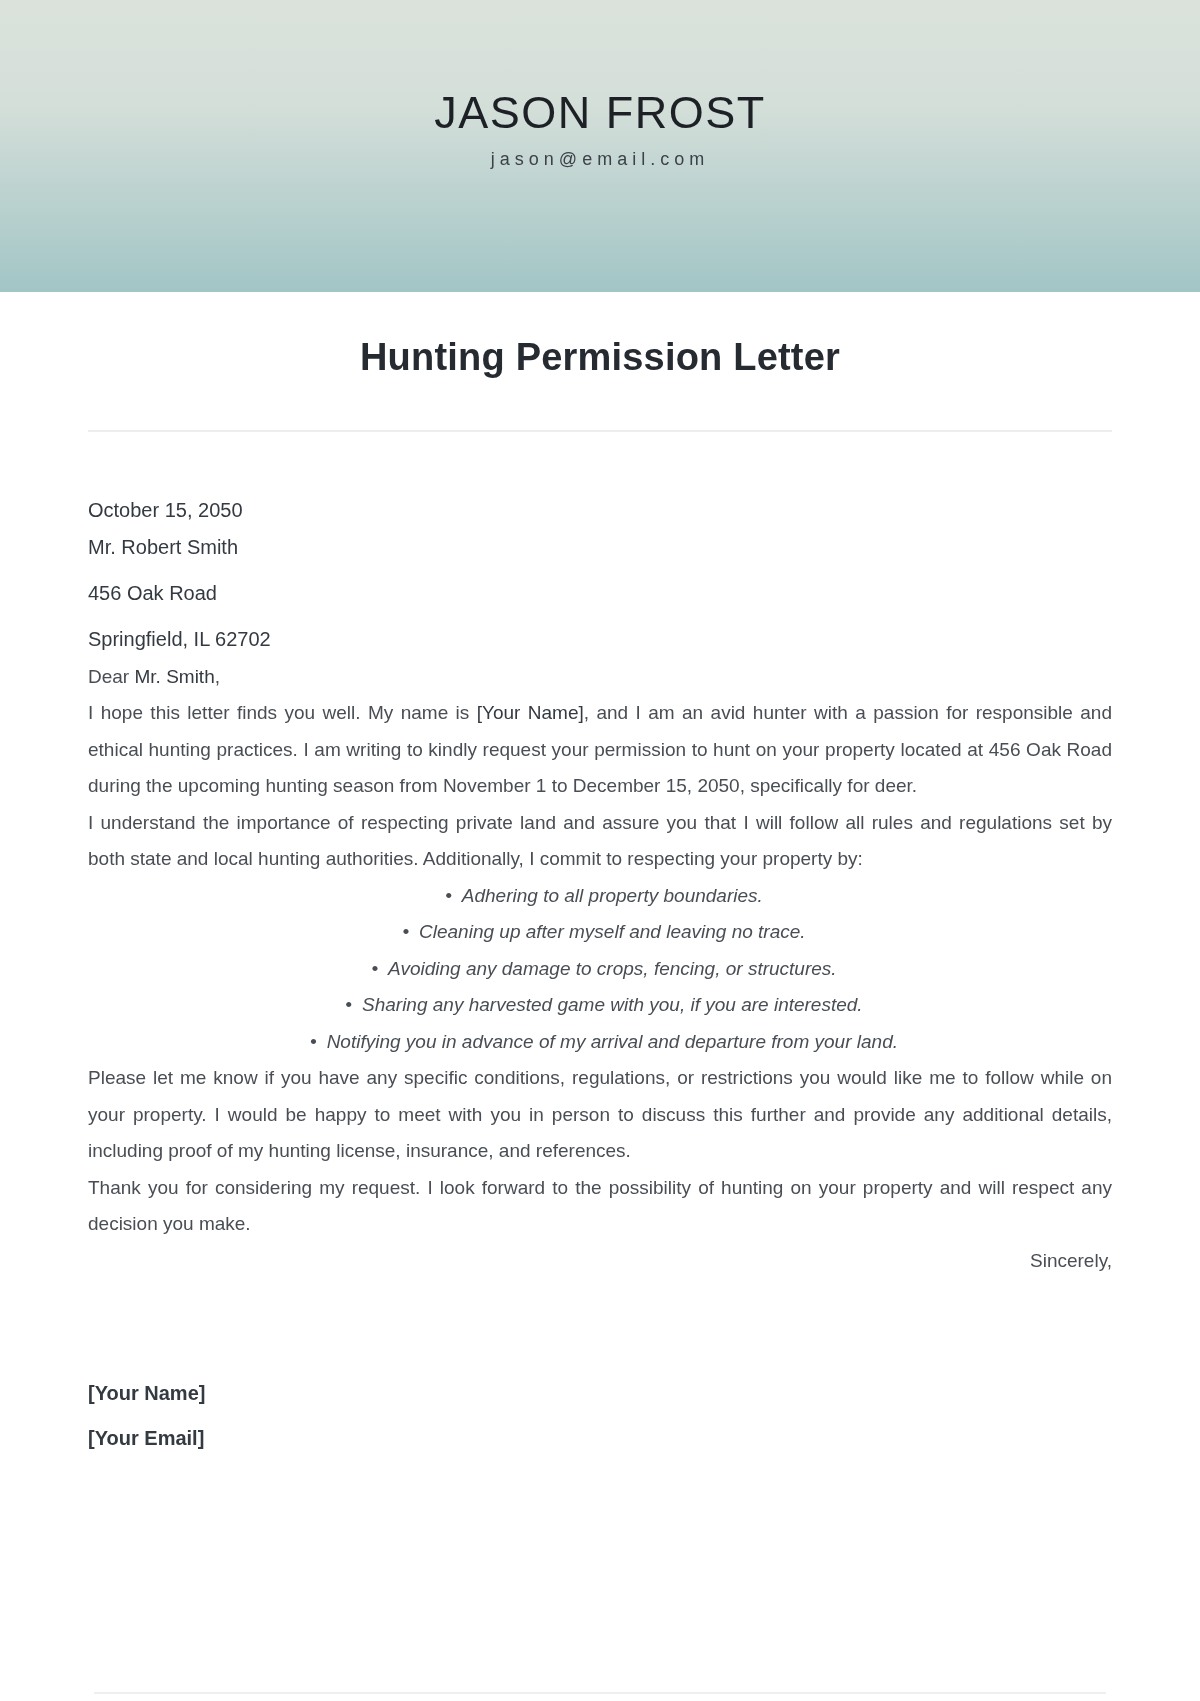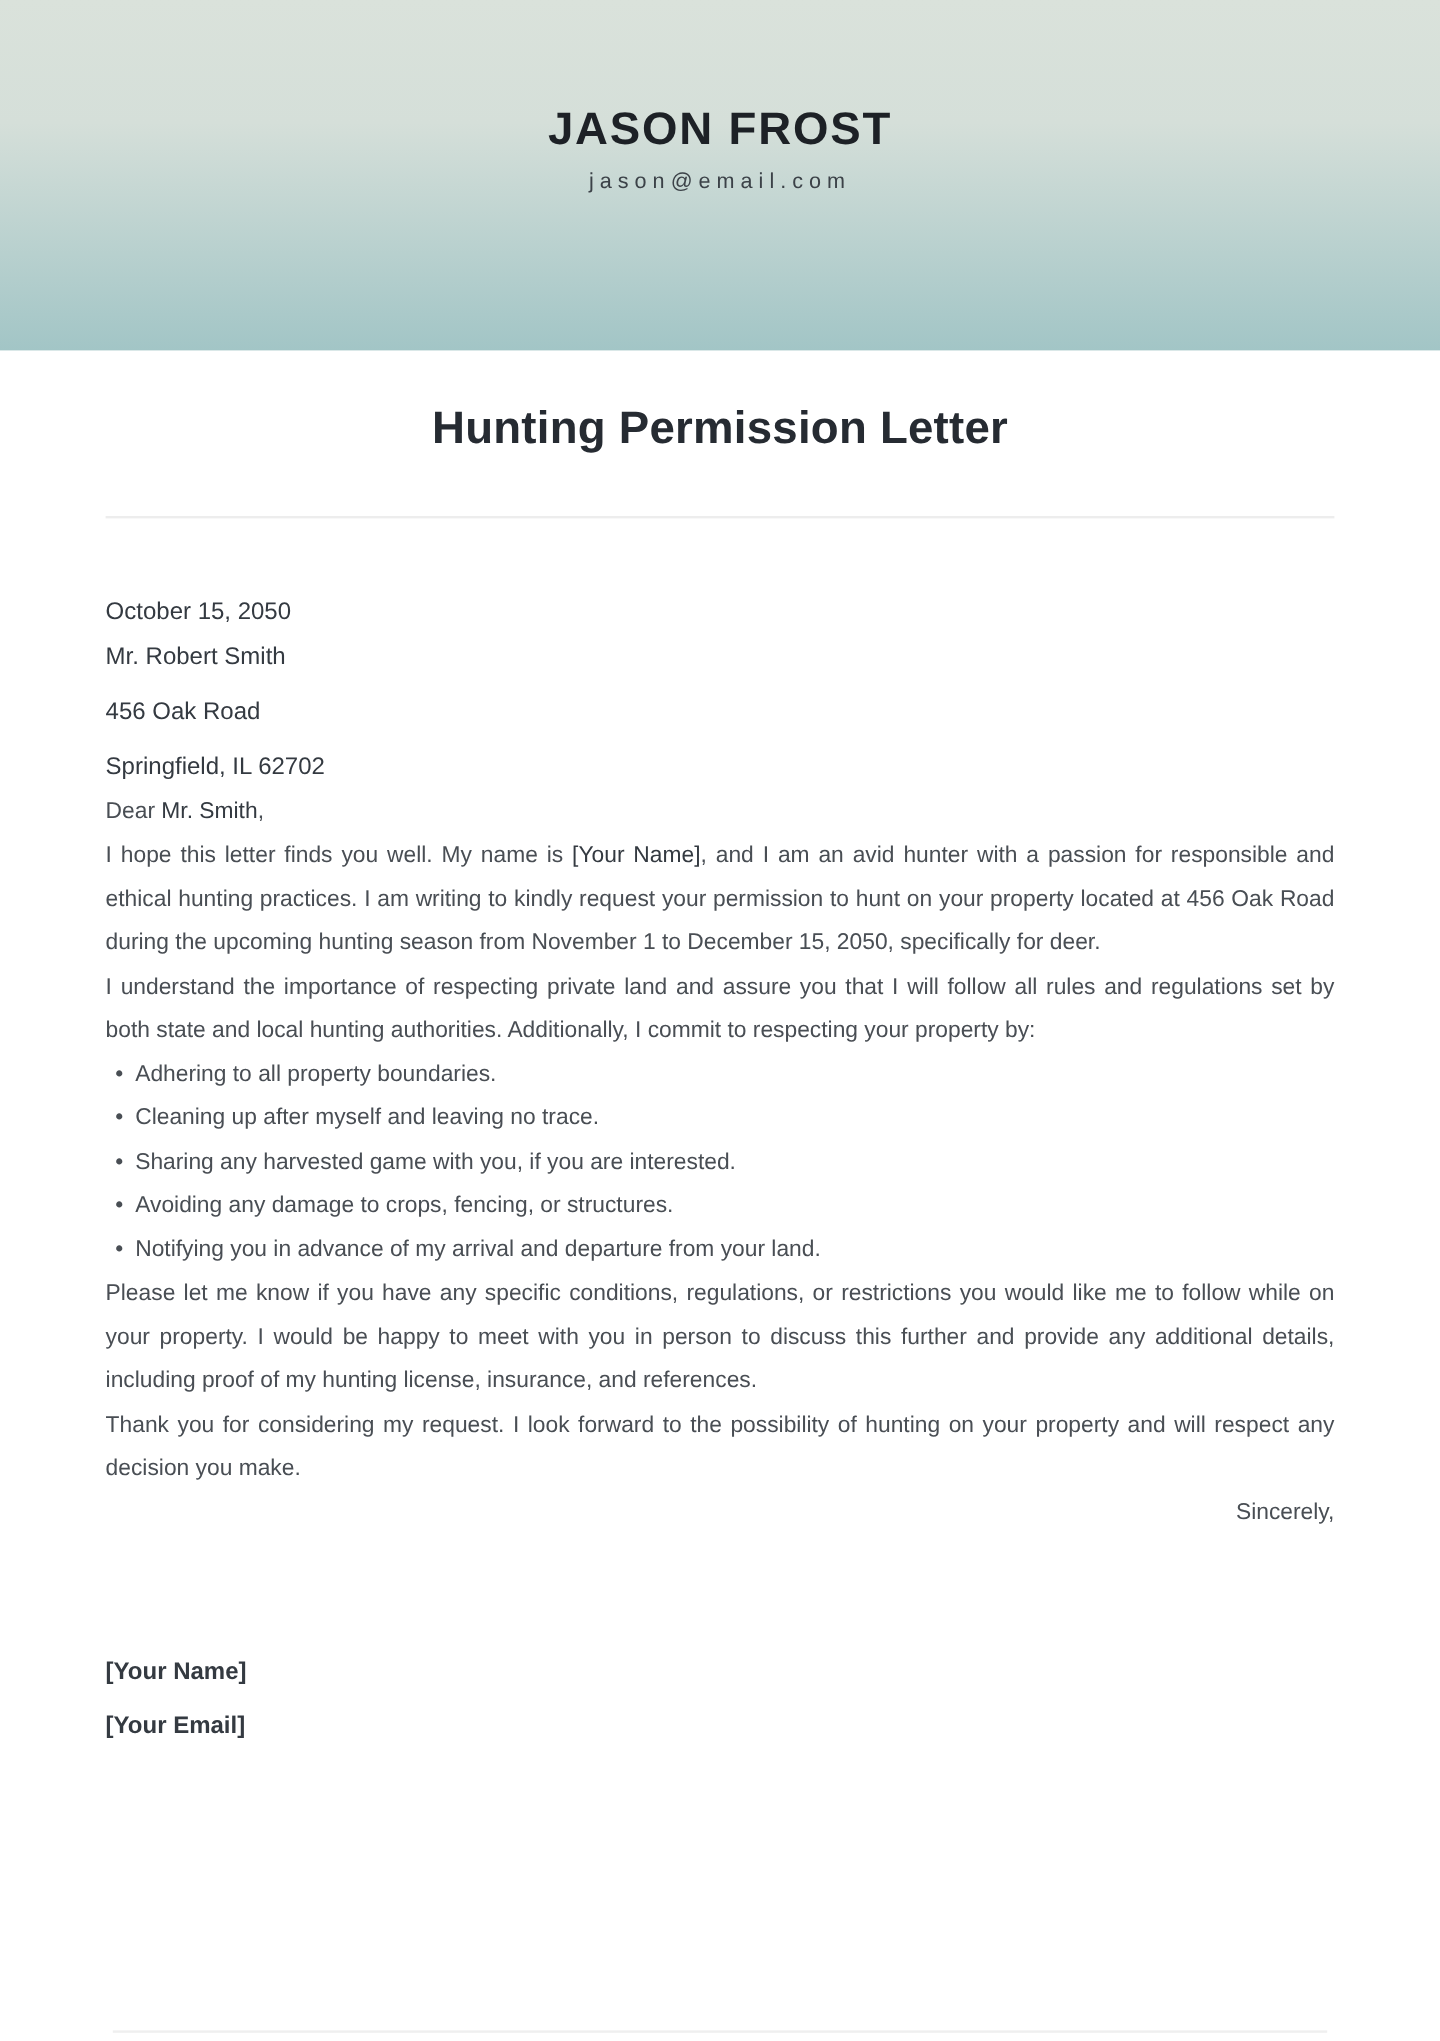--- a/index.html
+++ b/index.html
@@ -16,22 +16,22 @@
   .header {
     height: 292px;
     background: linear-gradient(180deg, #dae2db 0%, #d5dfd9 35%, #a2c5c6 100%);
     display: flex;
     flex-direction: column;
     align-items: center;
     padding-top: 88px;
     box-sizing: border-box;
   }
   .header-name {
-    font-size: 38px;
-    font-weight: 700;
+    font-size: 45px;
+    font-weight: 400;
     letter-spacing: 1.5px;
     color: #1d2126;
     line-height: 1.1;
   }
   .header-email {
     margin-top: 11px;
     font-size: 18px;
     letter-spacing: 5px;
     color: #3c4248;
   }
@@ -71,21 +71,21 @@
   .addr-gap { margin-top: 9px; }
   .salutation { line-height: 37px; }
   .letter p { margin: 0; text-align: justify; }
   .letter .bold { font-weight: 400; color: #343a41; }
 
   ul.commitments {
     list-style: none;
     margin: 0;
     padding: 0;
   }
-  ul.commitments li { padding-left: 8px; text-align: left; }
+  ul.commitments li { padding-left: 8px; text-align: center; font-style: italic; }
   ul.commitments .bullet { margin-right: 10px; }
 
   .closing { text-align: right; }
 
   .signature { margin-top: 96px; }
   .sig-line {
     font-weight: 700;
     font-size: 20px;
     color: #343a41;
     line-height: 37px;
@@ -123,22 +123,22 @@
 
   <div class="salutation"><span>Dear </span><span class="bold">Mr. Smith</span><span>,</span></div>
 
   <p><span>I hope this letter finds you well. My name is </span><span class="bold">[Your Name]</span><span>, and I am an avid hunter with a passion for responsible and ethical hunting practices. I am writing to kindly request your permission to hunt on your property located at 456 Oak Road during the upcoming hunting season from November 1 to December 15, 2050, specifically for deer.</span></p>
 
   <p>I understand the importance of respecting private land and assure you that I will follow all rules and regulations set by both state and local hunting authorities. Additionally, I commit to respecting your property by:</p>
 
   <ul class="commitments">
     <li><span class="bullet">•</span><span>Adhering to all property boundaries.</span></li>
     <li><span class="bullet">•</span><span>Cleaning up after myself and leaving no trace.</span></li>
+    <li><span class="bullet">•</span><span>Avoiding any damage to crops, fencing, or structures.</span></li>
     <li><span class="bullet">•</span><span>Sharing any harvested game with you, if you are interested.</span></li>
-    <li><span class="bullet">•</span><span>Avoiding any damage to crops, fencing, or structures.</span></li>
     <li><span class="bullet">•</span><span>Notifying you in advance of my arrival and departure from your land.</span></li>
   </ul>
 
   <p>Please let me know if you have any specific conditions, regulations, or restrictions you would like me to follow while on your property. I would be happy to meet with you in person to discuss this further and provide any additional details, including proof of my hunting license, insurance, and references.</p>
 
   <p>Thank you for considering my request. I look forward to the possibility of hunting on your property and will respect any decision you make.</p>
 
   <div class="closing">Sincerely,</div>
 
   <div class="signature">

